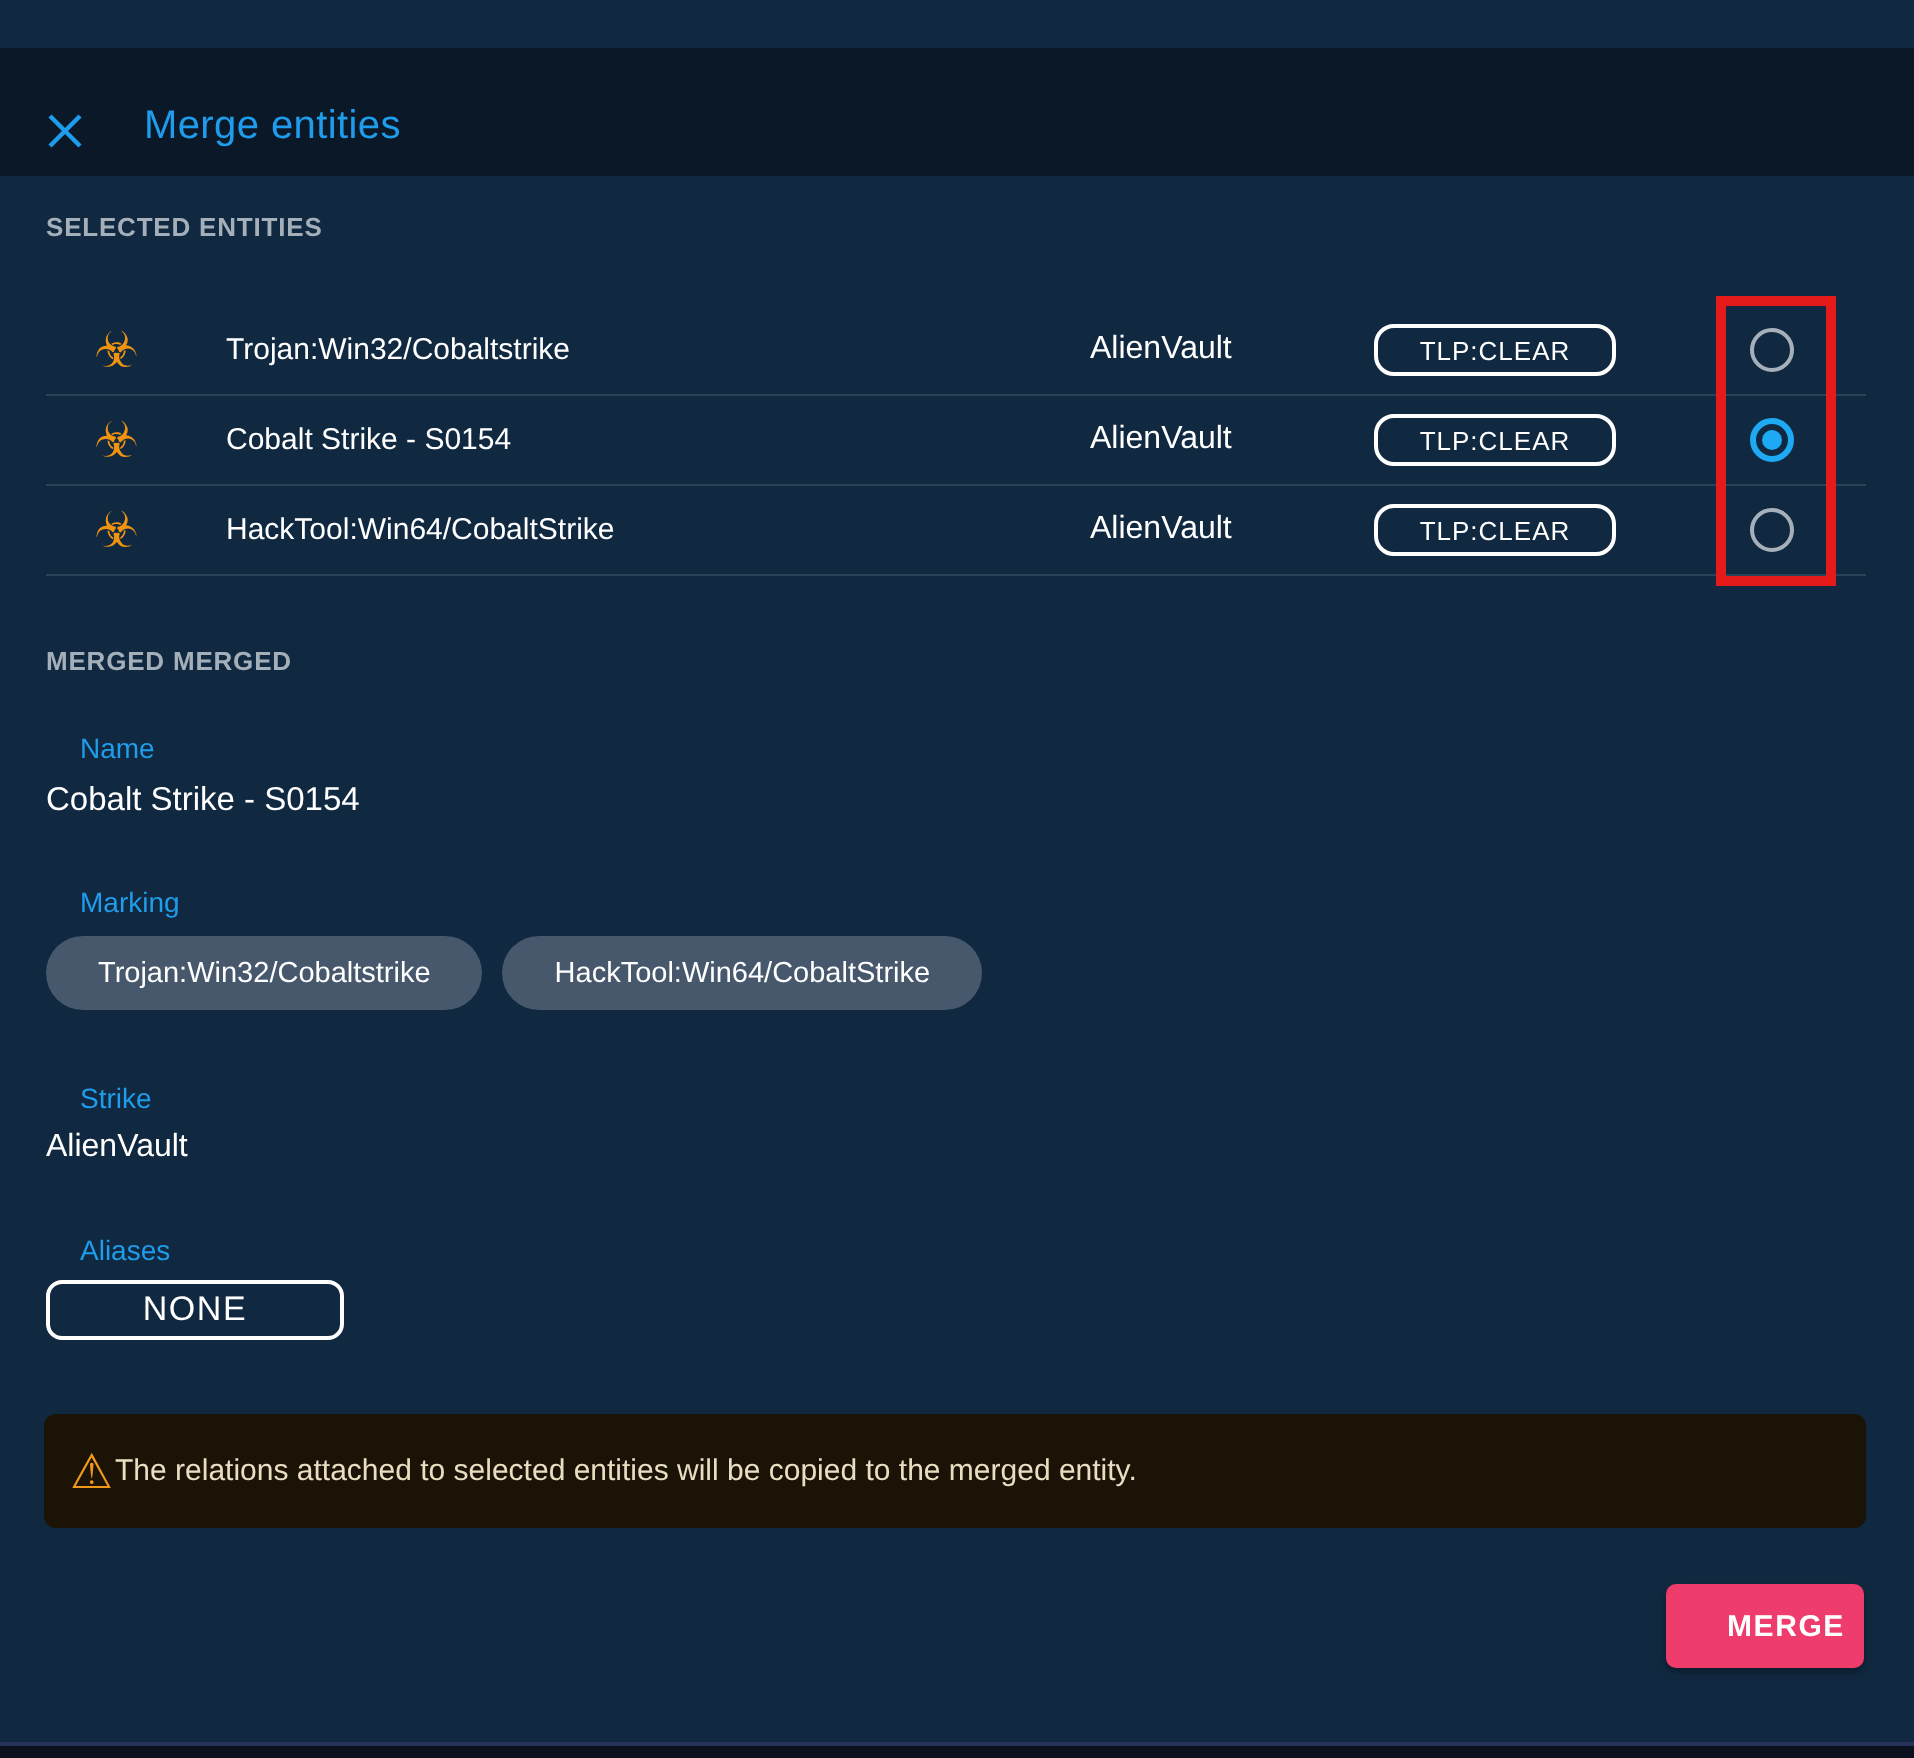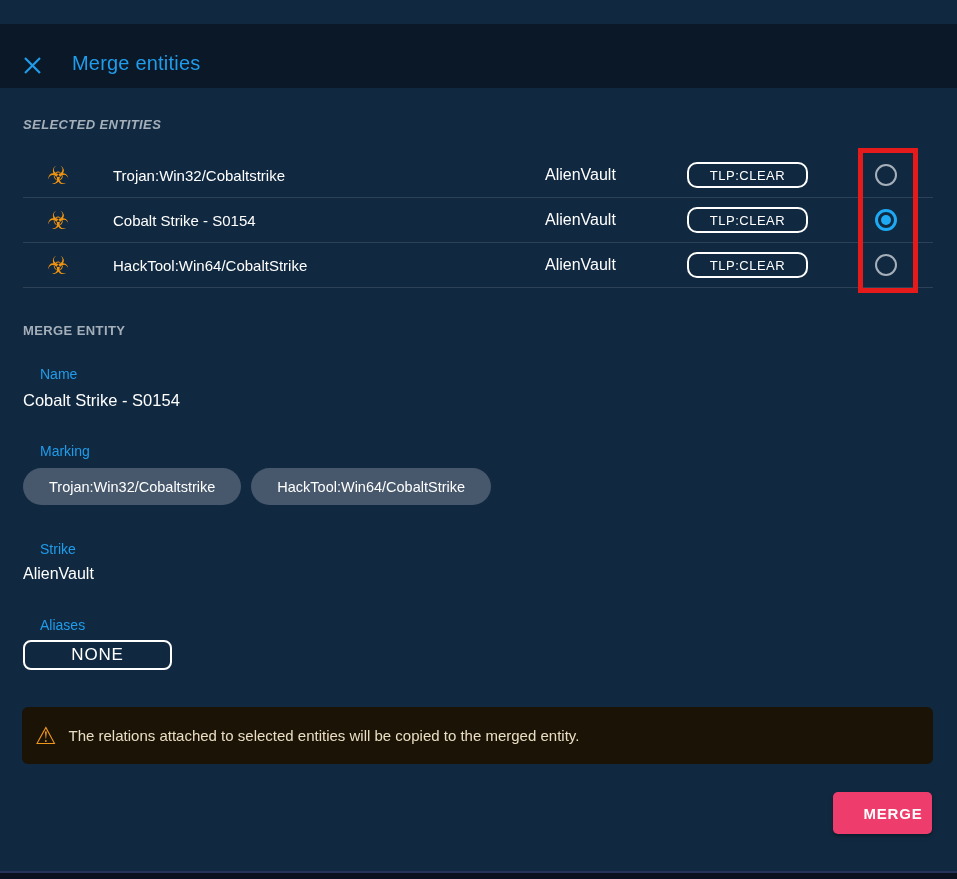--- a/index.html
+++ b/index.html
@@ -46,42 +46,42 @@
   .annotation-rect{position:absolute;left:858px;top:148px;width:60px;height:145px;box-sizing:border-box;border:5px solid var(--annotation);pointer-events:none;}
   
   .field-label{position:absolute;left:40px;font-size:14px;color:var(--accent);}
   .field-value{position:absolute;left:23px;font-size:16.5px;color:var(--white);}
   .chips{position:absolute;left:23px;top:468px;display:flex;gap:10px;}
   .chip{height:37px;display:inline-flex;align-items:center;padding:0 26px;background:var(--chip-bg);border-radius:18.5px;font-size:14.5px;color:var(--white);white-space:nowrap;}
   .none-btn{position:absolute;left:23px;top:640px;width:149px;height:30px;box-sizing:border-box;border:2px solid var(--white);border-radius:8px;display:flex;align-items:center;justify-content:center;font-size:17px;letter-spacing:0.8px;color:var(--white);background:transparent;}
   
   .warning{position:absolute;left:22px;top:707px;width:911px;height:57px;box-sizing:border-box;background:var(--warn-bg);border-radius:6px;display:flex;align-items:center;padding-left:13px;}
   .warning-icon{font-family:"DejaVu Sans",sans-serif;font-size:24px;line-height:1;color:var(--warn-icon);}
-  .warning-text{margin-left:12px;font-size:15px;color:var(--warn-text);}
+  .warning-text{margin-left:1px;font-size:15px;color:var(--warn-text);}
   
   .merge-btn{position:absolute;left:833px;top:792px;width:99px;height:42px;background:var(--merge);border:none;border-radius:5px;color:var(--white);font-family:inherit;font-size:15px;font-weight:bold;letter-spacing:0.8px;cursor:pointer;box-shadow:0 2px 4px rgba(0,0,0,0.35);padding-left:27px;}
   
   .bottom-strip{position:absolute;left:0;top:871px;width:100%;height:8px;background:linear-gradient(#26325a 0,#26325a 2px,#0b101e 2px,#0b101e 100%);}
 </style>
 </head>
 <body>
 
 <div class="screen">
 
   <div class="dlg-header">
     <button class="close-btn" aria-label="Close">
       <svg width="19" height="19" viewBox="0 0 19 19">
         <line x1="2" y1="2" x2="17" y2="17" stroke="#1f9ceb" stroke-width="2.2"></line>
         <line x1="17" y1="2" x2="2" y2="17" stroke="#1f9ceb" stroke-width="2.2"></line>
       </svg>
     </button>
     <div class="dlg-title">Merge entities</div>
   </div>
 
-  <div class="section-label" style="top:117px;font-style:italic;">SELECTED ENTITIES</div>
+  <div class="section-label" style="top:106px;">SELECTED ENTITIES</div>
 
   <div class="rows">
 
     <div class="entity-row">
       <span class="row-icon">☣</span>
       <span class="row-name">Trojan:Win32/Cobaltstrike</span>
       <span class="row-author">AlienVault</span>
       <span class="tlp-badge">TLP:CLEAR</span>
       <span class="radio"></span>
     </div>
@@ -99,21 +99,21 @@
       <span class="row-name">HackTool:Win64/CobaltStrike</span>
       <span class="row-author">AlienVault</span>
       <span class="tlp-badge">TLP:CLEAR</span>
       <span class="radio"></span>
     </div>
 
   </div>
 
   <div class="annotation-rect"></div>
 
-  <div class="section-label" style="top:323px;">MERGE ENTITY</div>
+  <div class="section-label" style="top:323px;">MERGED MERGED</div>
 
   <div class="field-label" style="top:366px;">Name</div>
   <div class="field-value" style="top:391px;">Cobalt Strike - S0154</div>
 
   <div class="field-label" style="top:443px;">Marking</div>
   <div class="chips">
     <span class="chip">Trojan:Win32/Cobaltstrike</span>
     <span class="chip">HackTool:Win64/CobaltStrike</span>
   </div>
 

